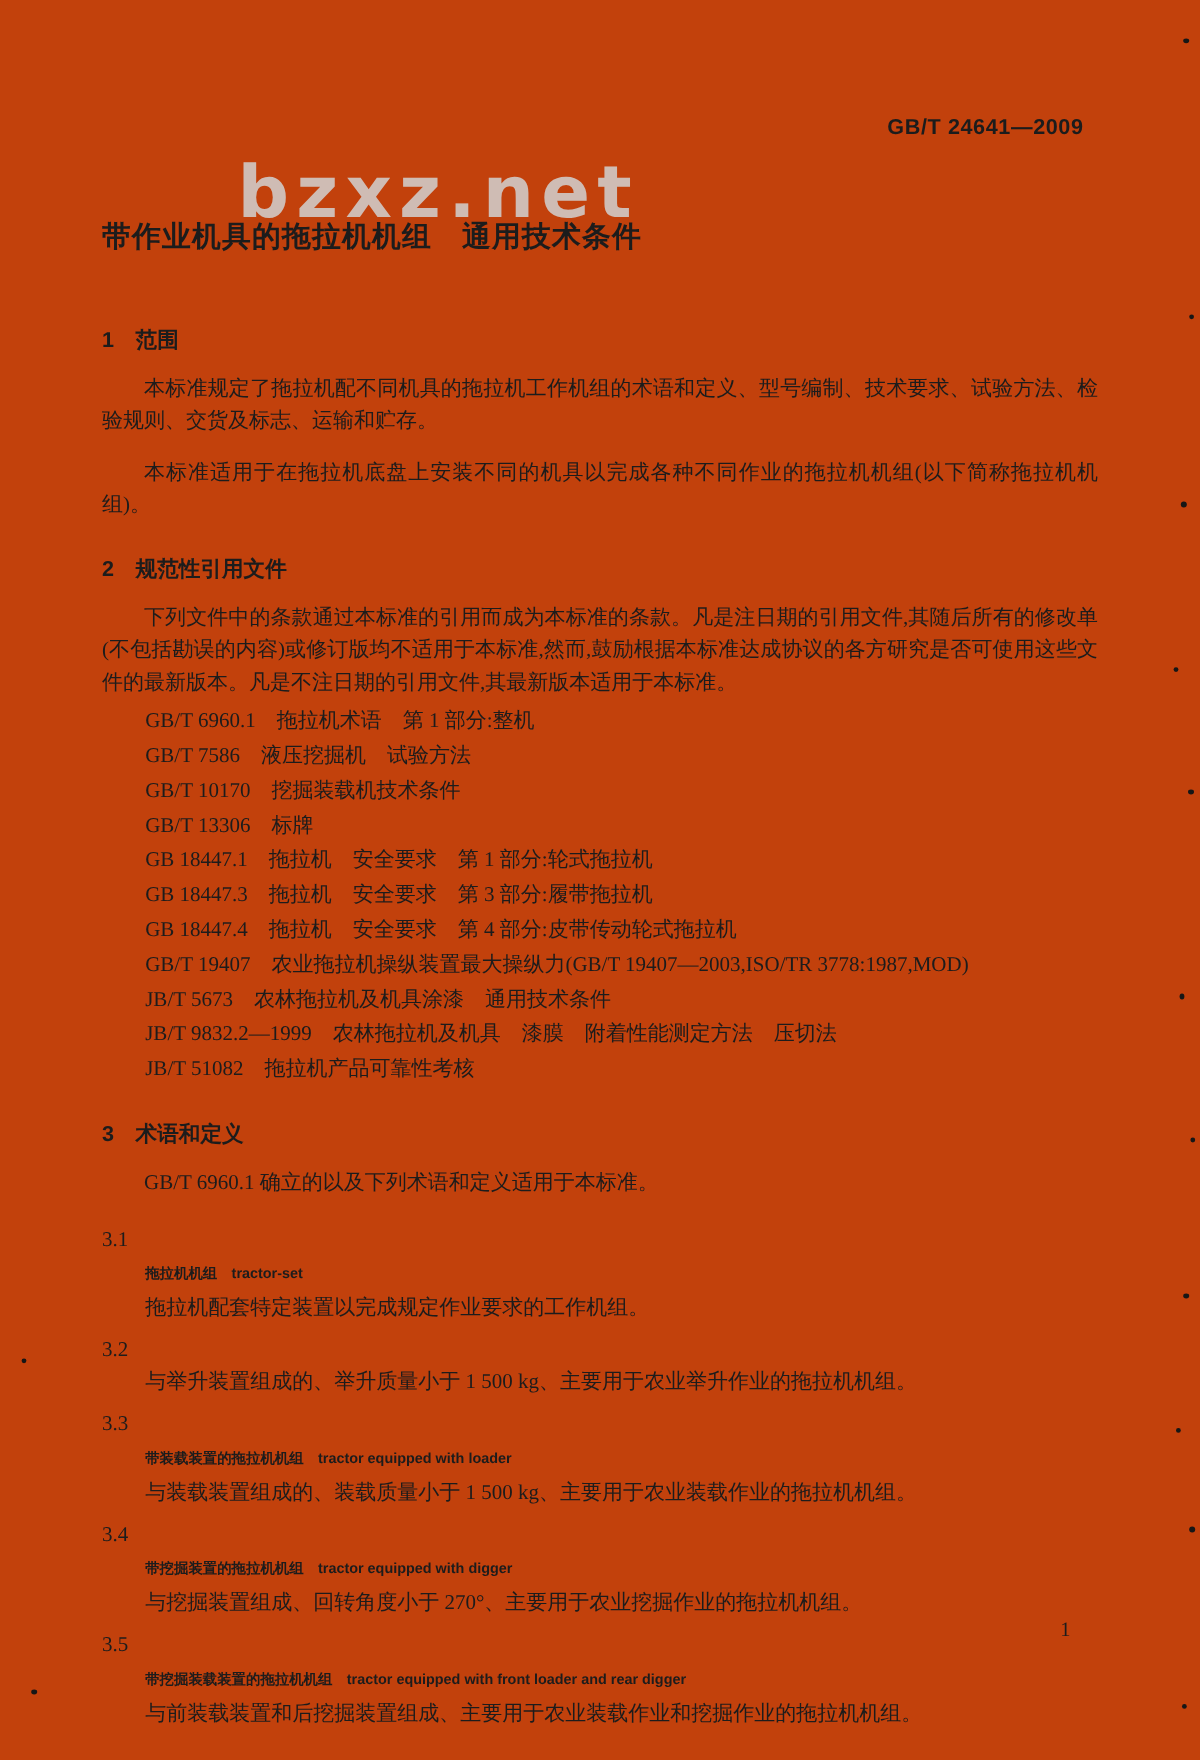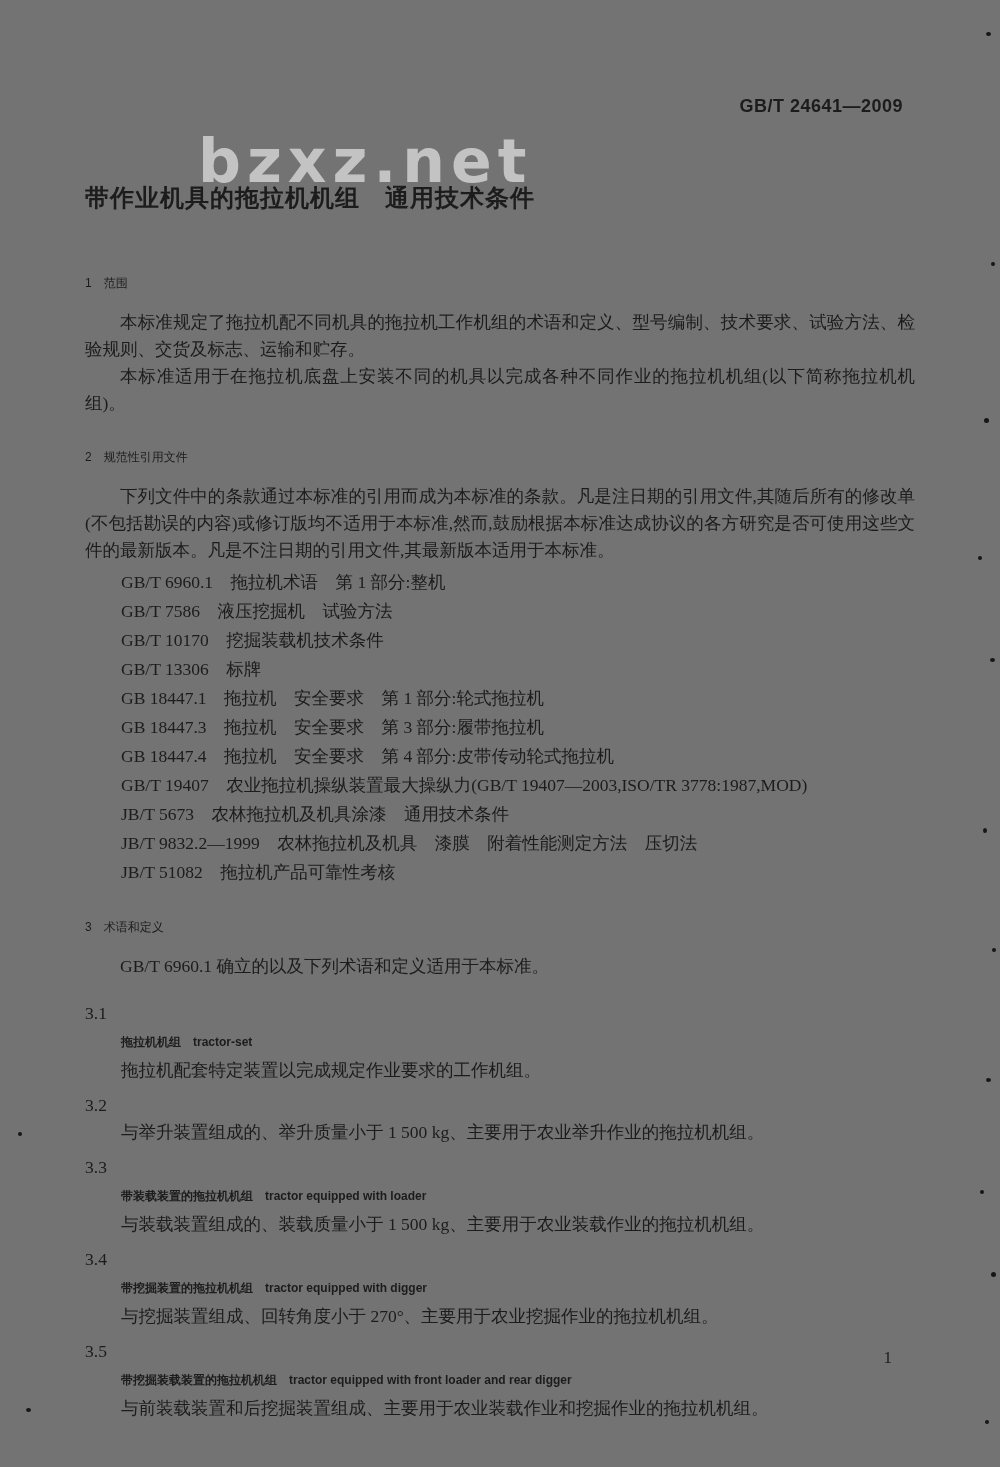--- a/index.html
+++ b/index.html
@@ -1,21 +1,21 @@
 <!DOCTYPE html>
 <html><head>
 <meta charset="utf-8">
 <style>
   html, body { margin: 0; padding: 0; background: #ffffff; }
   .page {
     position: relative;
     width: 1000px;
     height: 1467px;
     margin: 0 auto;
-    background: #737373;
+    background: #c2410c;
     color: #1c1c1c;
     font-family: "Liberation Serif", "DejaVu Serif", serif;
     font-size: 17.5px;
     box-sizing: border-box;
     padding: 96px 85px 0 85px;
     overflow: hidden;
   }
   .doc-number {
     text-align: right;
     font-family: "Liberation Sans", "DejaVu Sans", sans-serif;
@@ -44,32 +44,32 @@
     text-align: left;
     font-family: "Liberation Sans", "DejaVu Sans", sans-serif;
     font-weight: bold;
     font-size: 24px;
     line-height: 34px;
     letter-spacing: 1px;
   }
   .sec-heading {
     margin-top: 56px;
     font-family: "Liberation Sans", "DejaVu Sans", sans-serif;
-    font-weight: normal;
-    font-size: 12px;
+    font-weight: bold;
+    font-size: 18px;
     line-height: 24px;
   }
   .sec-heading.tight { margin-top: 28px; }
   p.body-para {
     margin: 14px 0 0 0;
     text-indent: 2em;
     line-height: 27px;
     text-align: justify;
   }
-  p.body-para + p.body-para { margin-top: 0; }
+  p.body-para + p.body-para { margin-top: 16px; }
   .ref-list { margin-top: 4px; }
   .ref-item {
     margin: 0 0 0 36px;
     line-height: 29px;
   }
   .terms { margin-top: 20px; }
   .term { margin-top: 4px; }
   .term-num {
     margin: 8px 0 0 0;
     line-height: 26px;

